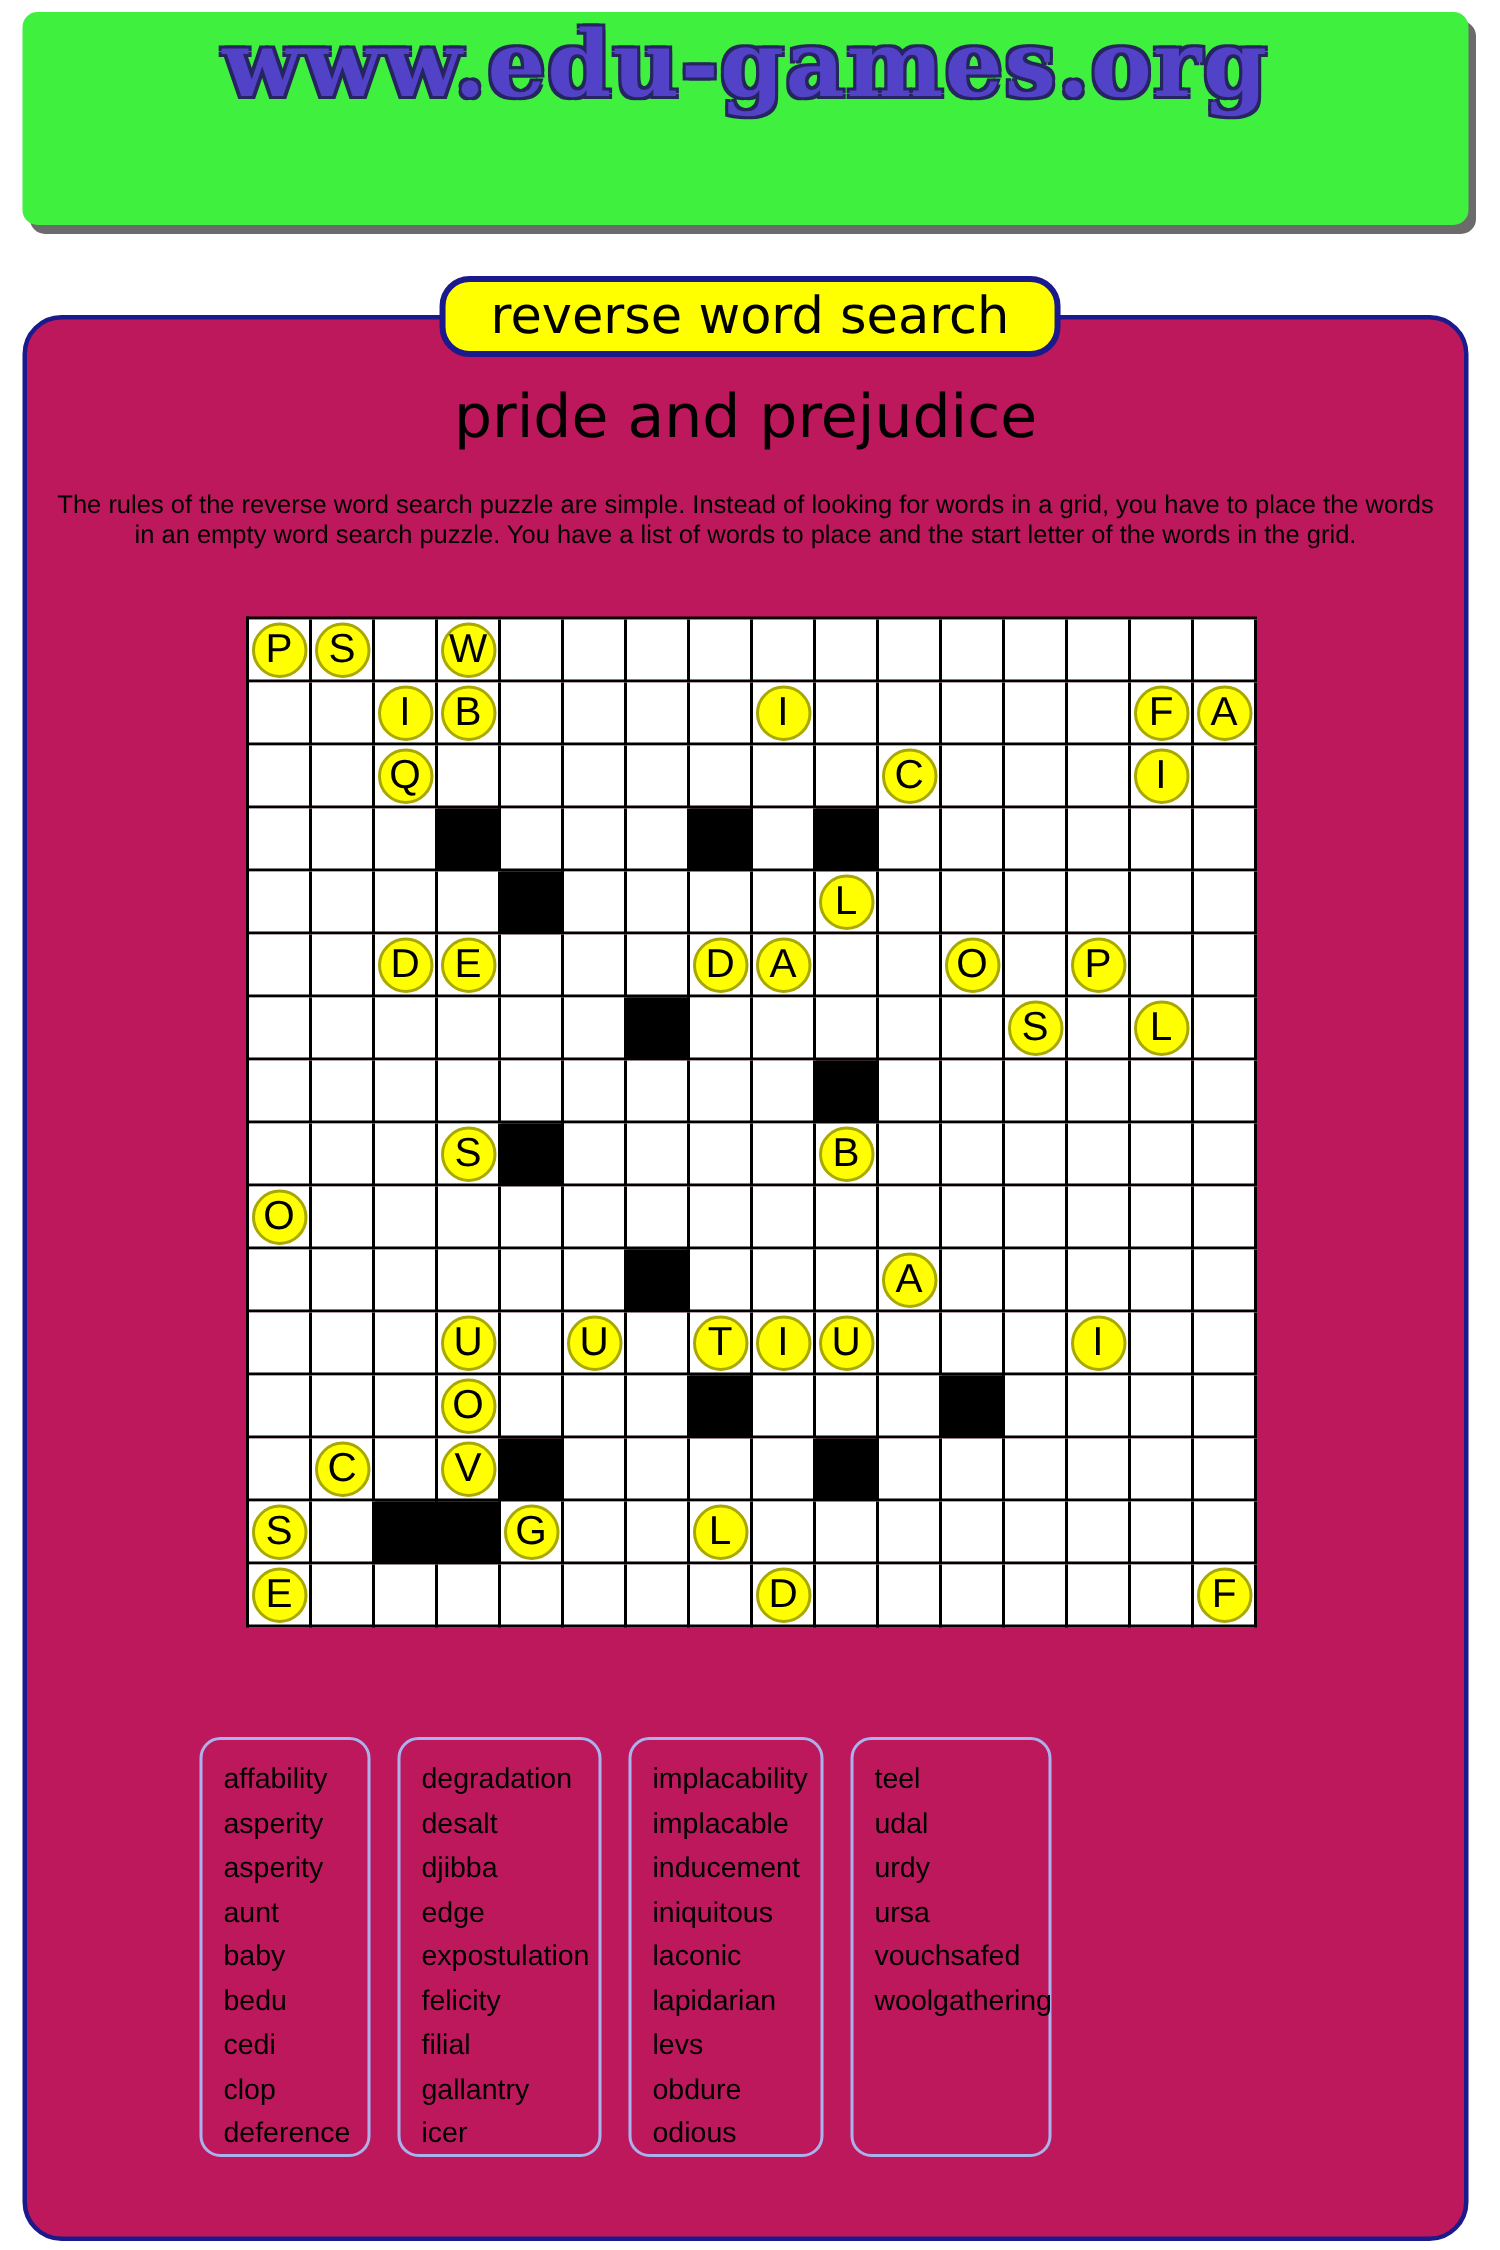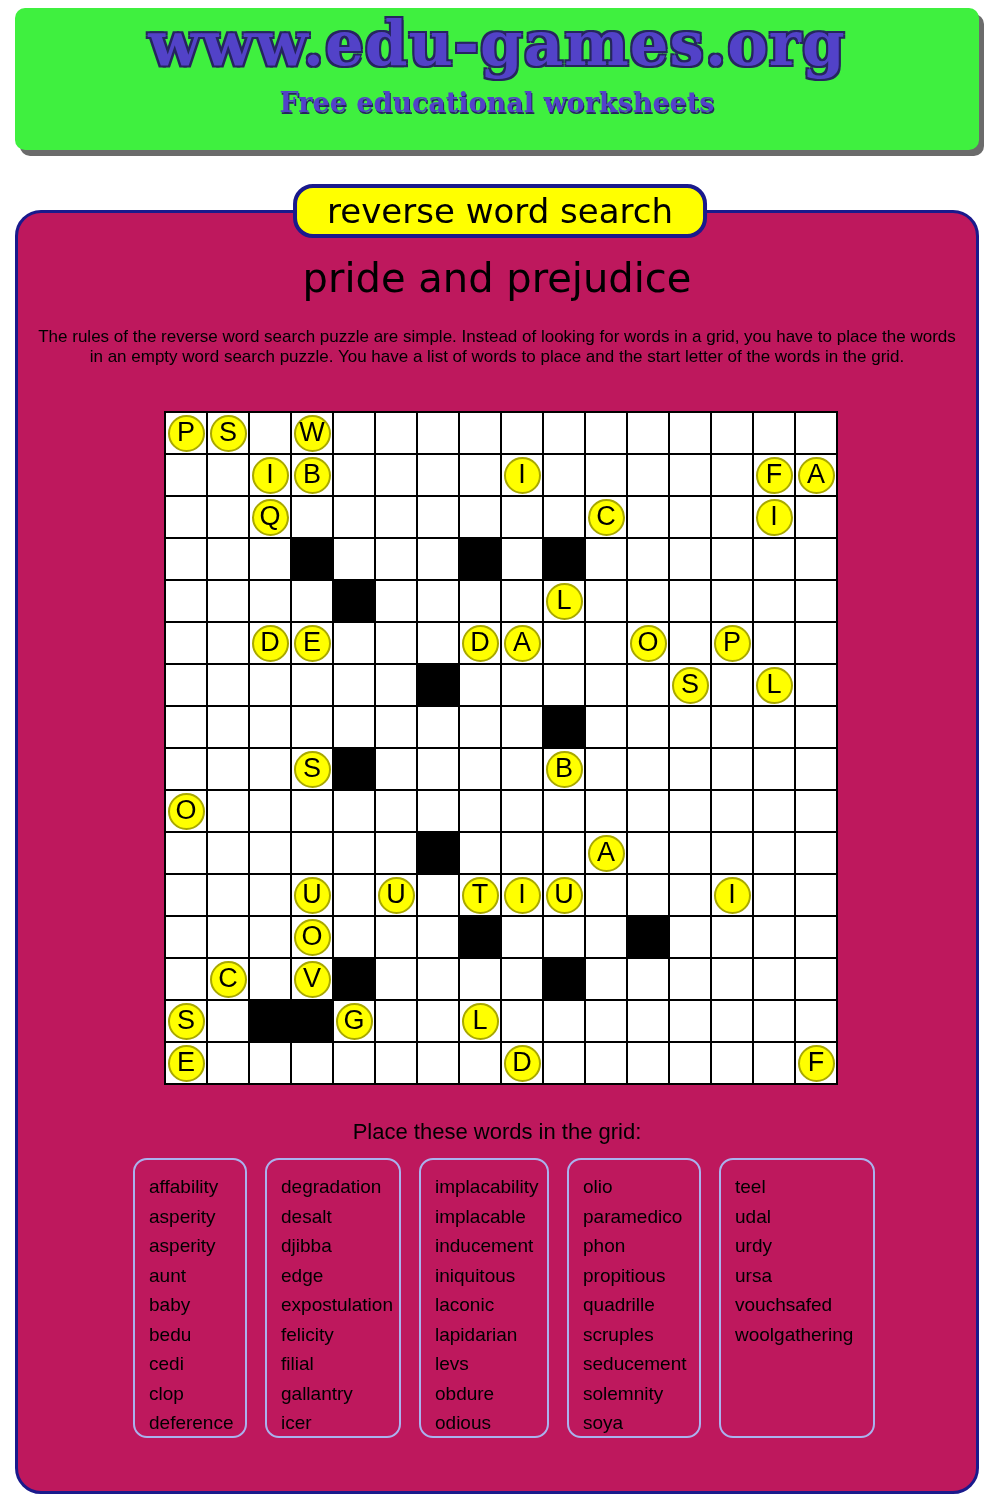--- a/index.html
+++ b/index.html
@@ -106,21 +106,20 @@
   .wordbox:nth-child(3){width:130px;}
   .wordbox:nth-child(4){width:134px;}
   .wordbox:nth-child(5){width:156px;}
   .word{font-size:19px;line-height:29.5px;white-space:nowrap;}
 </style>
 </head>
 <body>
 
 <div class="banner">
   <div class="banner-url">www.edu-games.org</div>
-  <div class="banner-tagline">Free educational worksheets</div>
 </div>
 
 <div class="badge">
   <span>reverse word search</span>
 </div>
 
 <div class="card">
   <h1 class="puzzle-title">pride and prejudice</h1>
   <p class="rules">The rules of the reverse word search puzzle are simple. Instead of looking for words in a grid, you have to place the words in an empty word search puzzle. You have a list of words to place and the start letter of the words in the grid.</p>
 
@@ -454,21 +453,20 @@
       <div class="cell"></div>
       <div class="cell"></div>
       <div class="cell"></div>
       <div class="cell"></div>
       <div class="cell"></div>
       <div class="cell">
         <span class="circle">F</span>
       </div>
     </div>
 
-  <div class="instruction">Place these words in the grid:</div>
   <div class="wordlists">
       <div class="wordbox">
         <div class="word">affability</div>
         <div class="word">asperity</div>
         <div class="word">asperity</div>
         <div class="word">aunt</div>
         <div class="word">baby</div>
         <div class="word">bedu</div>
         <div class="word">cedi</div>
         <div class="word">clop</div>
@@ -490,31 +488,20 @@
         <div class="word">implacable</div>
         <div class="word">inducement</div>
         <div class="word">iniquitous</div>
         <div class="word">laconic</div>
         <div class="word">lapidarian</div>
         <div class="word">levs</div>
         <div class="word">obdure</div>
         <div class="word">odious</div>
       </div>
       <div class="wordbox">
-        <div class="word">olio</div>
-        <div class="word">paramedico</div>
-        <div class="word">phon</div>
-        <div class="word">propitious</div>
-        <div class="word">quadrille</div>
-        <div class="word">scruples</div>
-        <div class="word">seducement</div>
-        <div class="word">solemnity</div>
-        <div class="word">soya</div>
-      </div>
-      <div class="wordbox">
         <div class="word">teel</div>
         <div class="word">udal</div>
         <div class="word">urdy</div>
         <div class="word">ursa</div>
         <div class="word">vouchsafed</div>
         <div class="word">woolgathering</div>
       </div>
     </div>
 </div>
 

